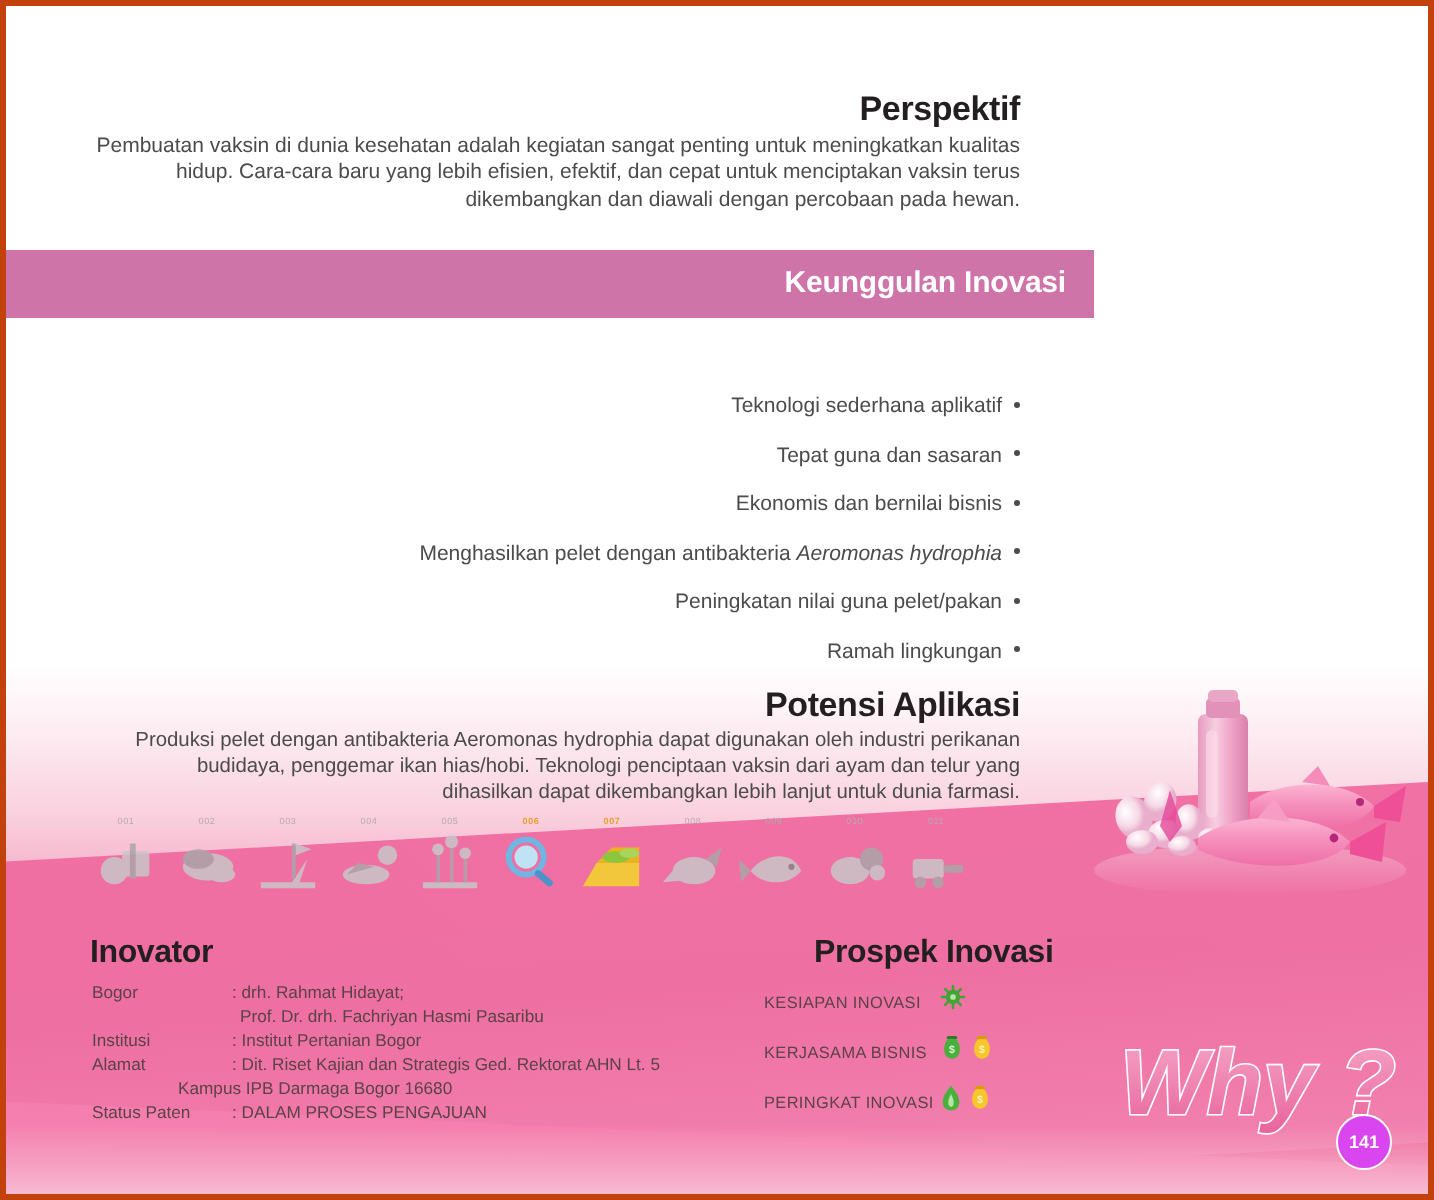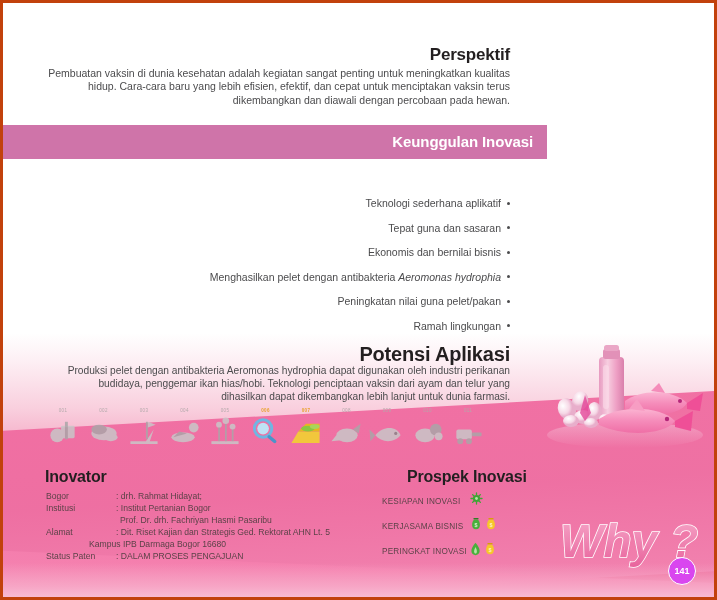--- a/index.html
+++ b/index.html
@@ -94,21 +94,21 @@
   .bullet-row .dot{
     display:inline-block;width:3px;height:3px;border-radius:50%;
     background:#4b4b4d;vertical-align:middle;margin-left:6px;
     position:relative;top:-1px;
   }
   .bullet-row i{font-style:italic;}
 
   
   #potensi-head{
     position:absolute;right:204px;top:340px;
-    font-size:20px;text-align:right;
+    font-size:17px;text-align:right;
   }
   #potensi-body{
     position:absolute;left:52px;right:204px;top:361px;
     font-size:10.2px;line-height:13.2px;color:#4b4b4d;text-align:right;
   }
 
   
   .photo{
     position:absolute;right:6px;top:326px;width:175px;height:125px;
   }
@@ -348,25 +348,25 @@
         </div>
       </div>
 
   <div class="sec-head" id="inovator-head">Inovator</div>
   <div class="inov-table" id="inov-table">
         <div class="inov-row">
           <span class="inov-label">Bogor</span>
           <span class="inov-value">: drh. Rahmat Hidayat;</span>
         </div>
         <div class="inov-row">
+          <span class="inov-value" style="margin-left: 74px;">Prof. Dr. drh. Fachriyan Hasmi Pasaribu</span>
+        </div>
+        <div class="inov-row">
           <span class="inov-label">Institusi</span>
           <span class="inov-value">: Institut Pertanian Bogor</span>
-        </div>
-        <div class="inov-row">
-          <span class="inov-value" style="margin-left: 74px;">Prof. Dr. drh. Fachriyan Hasmi Pasaribu</span>
         </div>
         <div class="inov-row">
           <span class="inov-label">Alamat</span>
           <span class="inov-value">: Dit. Riset Kajian dan Strategis Ged. Rektorat AHN Lt. 5</span>
         </div>
         <div class="inov-row">
           <span class="inov-value" style="margin-left: 43px;">Kampus IPB Darmaga Bogor 16680</span>
         </div>
         <div class="inov-row">
           <span class="inov-label">Status Paten</span>

